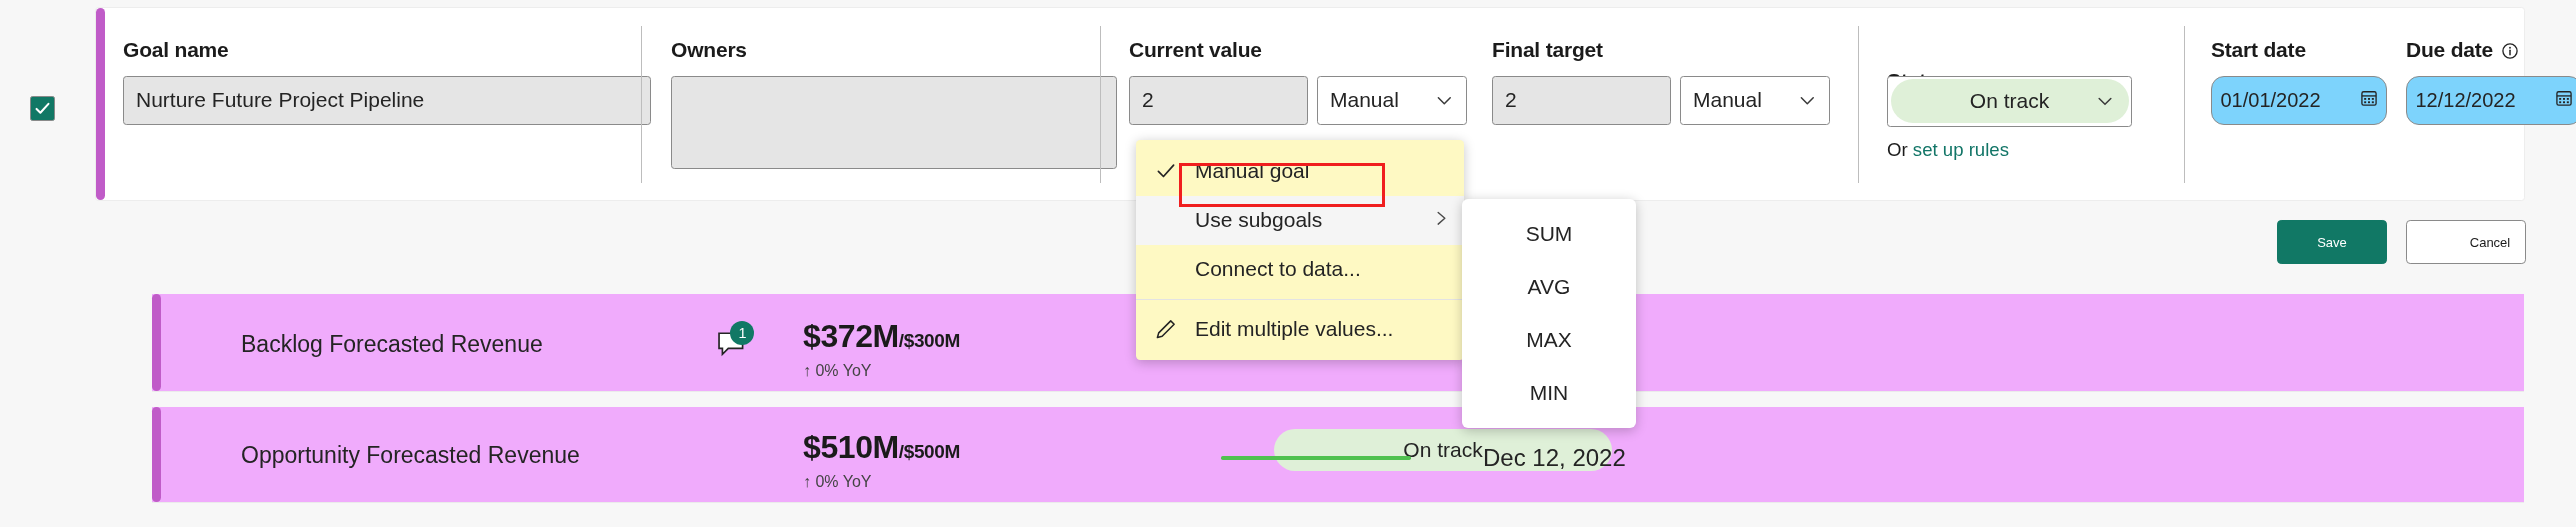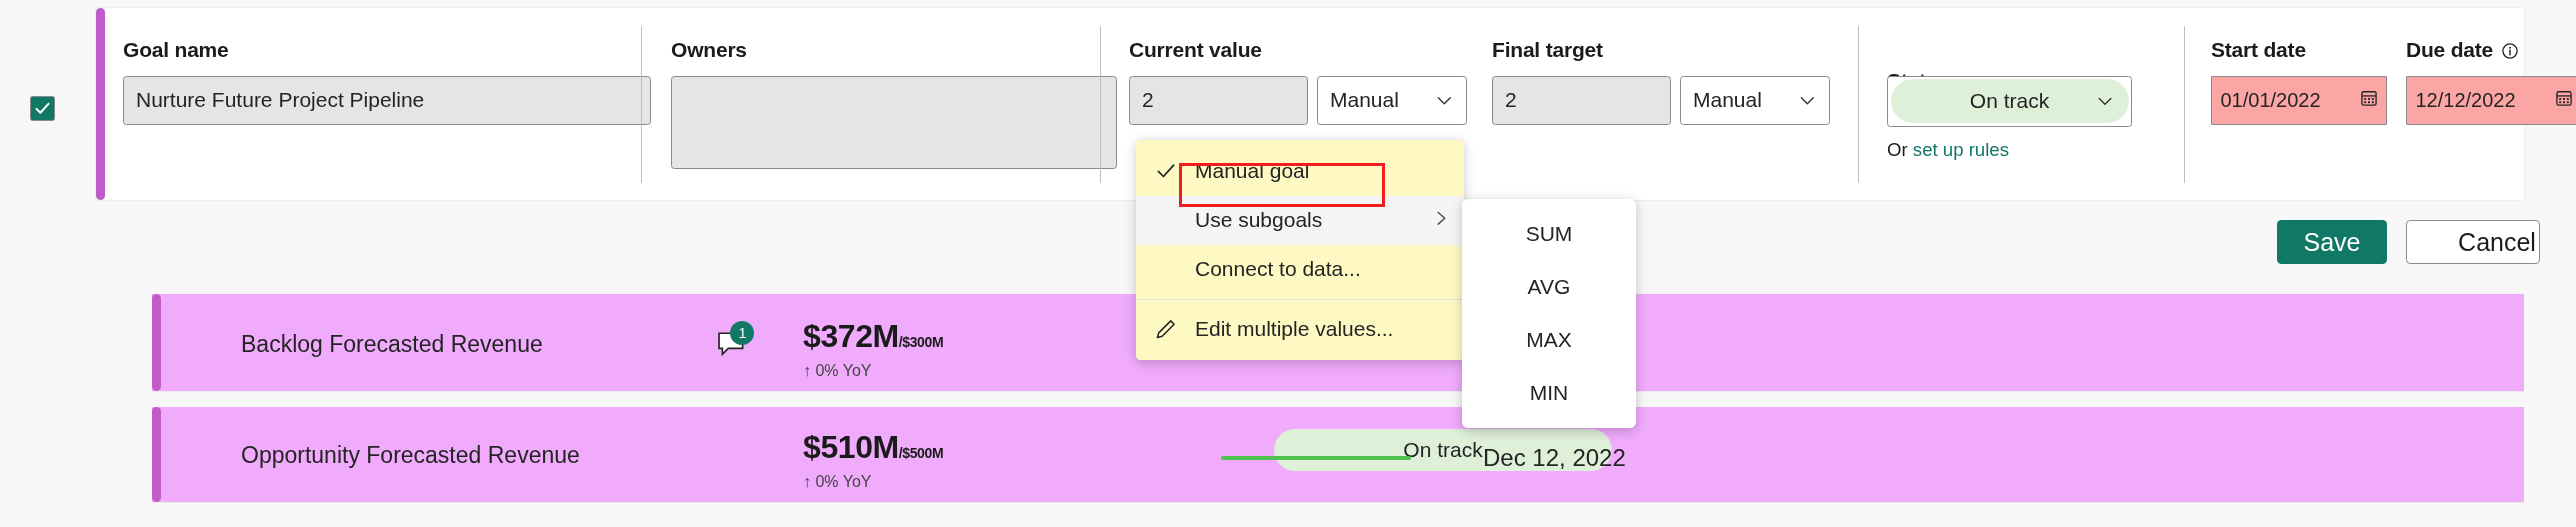--- a/index.html
+++ b/index.html
@@ -131,22 +131,22 @@
 
   .rules-link {
     font-size: 18.6px;
     color: #1b1b1b;
   }
   .rules-link a { color: #127567; text-decoration: none; }
 
   .datebox {
     box-sizing: border-box;
     border: 0.8px solid #8a8a8a;
-    border-radius: 1px;
-    background: #fca5a5;
+    border-radius: 13px;
+    background: #7dd3fc;
     font-size: 20px;
     color: #242424;
     display: flex;
     align-items: center;
     justify-content: space-between;
     padding: 0 6.8px 0 8.5px;
   }
   .info-icon {
     display: inline-flex;
     vertical-align: middle;
@@ -159,21 +159,21 @@
     left: 95px;
     top: 210px;
     width: 2430px;
     height: 64px;
   }
   .btn {
     position: absolute;
     top: 10px;
     height: 44px;
     border-radius: 4.2px;
-    font-size: 25px;
+    font-size: 13px;
     display: flex;
     align-items: center;
     justify-content: center;
     box-sizing: border-box;
     font-family: "Liberation Sans", sans-serif;
   }
   .btn-save { background: #117865; color: #fff; border: 0.8px solid #117865; }
   .btn-cancel { background: #fff; color: #1b1b1b; border: 0.8px solid #8a8a8a; }
 
   
@@ -222,21 +222,21 @@
     color: #242424;
   }
   .metric-main {
     position: absolute;
     font-size: 32px;
     font-weight: bold;
     color: #1b1b1b;
     white-space: nowrap;
     letter-spacing: -0.4px;
   }
-  .metric-main .sub { font-size: 14px; font-weight: bold; }
+  .metric-main .sub { font-size: 19px; font-weight: bold; }
   .metric-yoy {
     position: absolute;
     font-size: 16px;
     color: #444;
     white-space: nowrap;
   }
   .spark {
     position: absolute;
     height: 4.2px;
     background: #4fc14f;
@@ -434,21 +434,21 @@
           <rect x="10.8" y="16" width="2.4" height="2.2" fill="#242424"></rect>
           <rect x="15.4" y="16" width="2.4" height="2.2" fill="#242424"></rect>
         </svg>
       </span>
     </div>
   </div>
 </div>
 
 <div class="action-bar">
   <div class="btn btn-save" style="left:2182px; width:110px;">Save</div>
-  <div class="btn btn-cancel" style="left:2311px; width:134px;padding-left:48px;">Cancel</div>
+  <div class="btn btn-cancel" style="left:2311px; width:120px;padding-left:48px;">Cancel</div>
 </div>
 
 <div class="data-row" style="top:294px; height:98px;">
   <div class="row-accent"></div>
   <div class="row-name" style="top:37px;">Backlog Forecasted Revenue</div>
   <div class="comment-badge" style="left:562px; top:34px;">
     <svg width="37" height="34" viewBox="0 0 44 40">
       <path d="M6 6 H34 V24 H17 L10 31 V24 H6 Z" fill="#ffffff" stroke="#242424" stroke-width="2"></path>
     </svg>
     <div class="comment-count">1</div>

